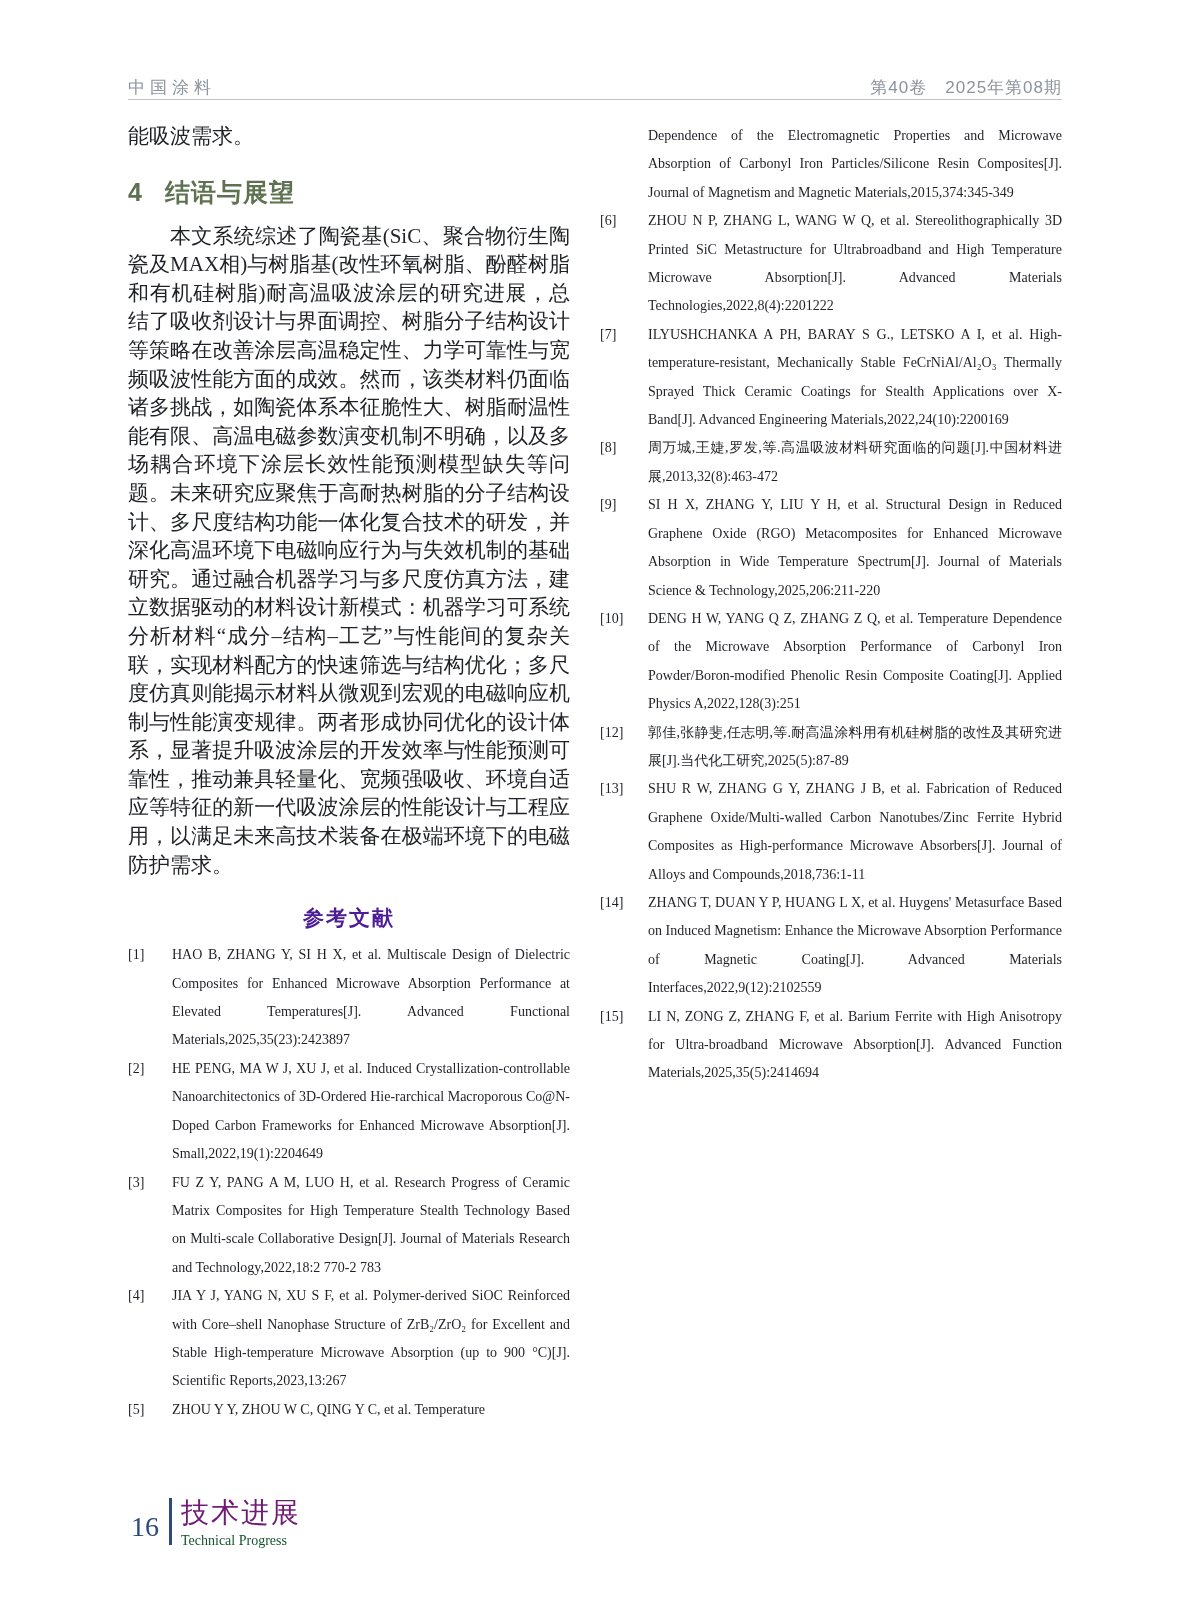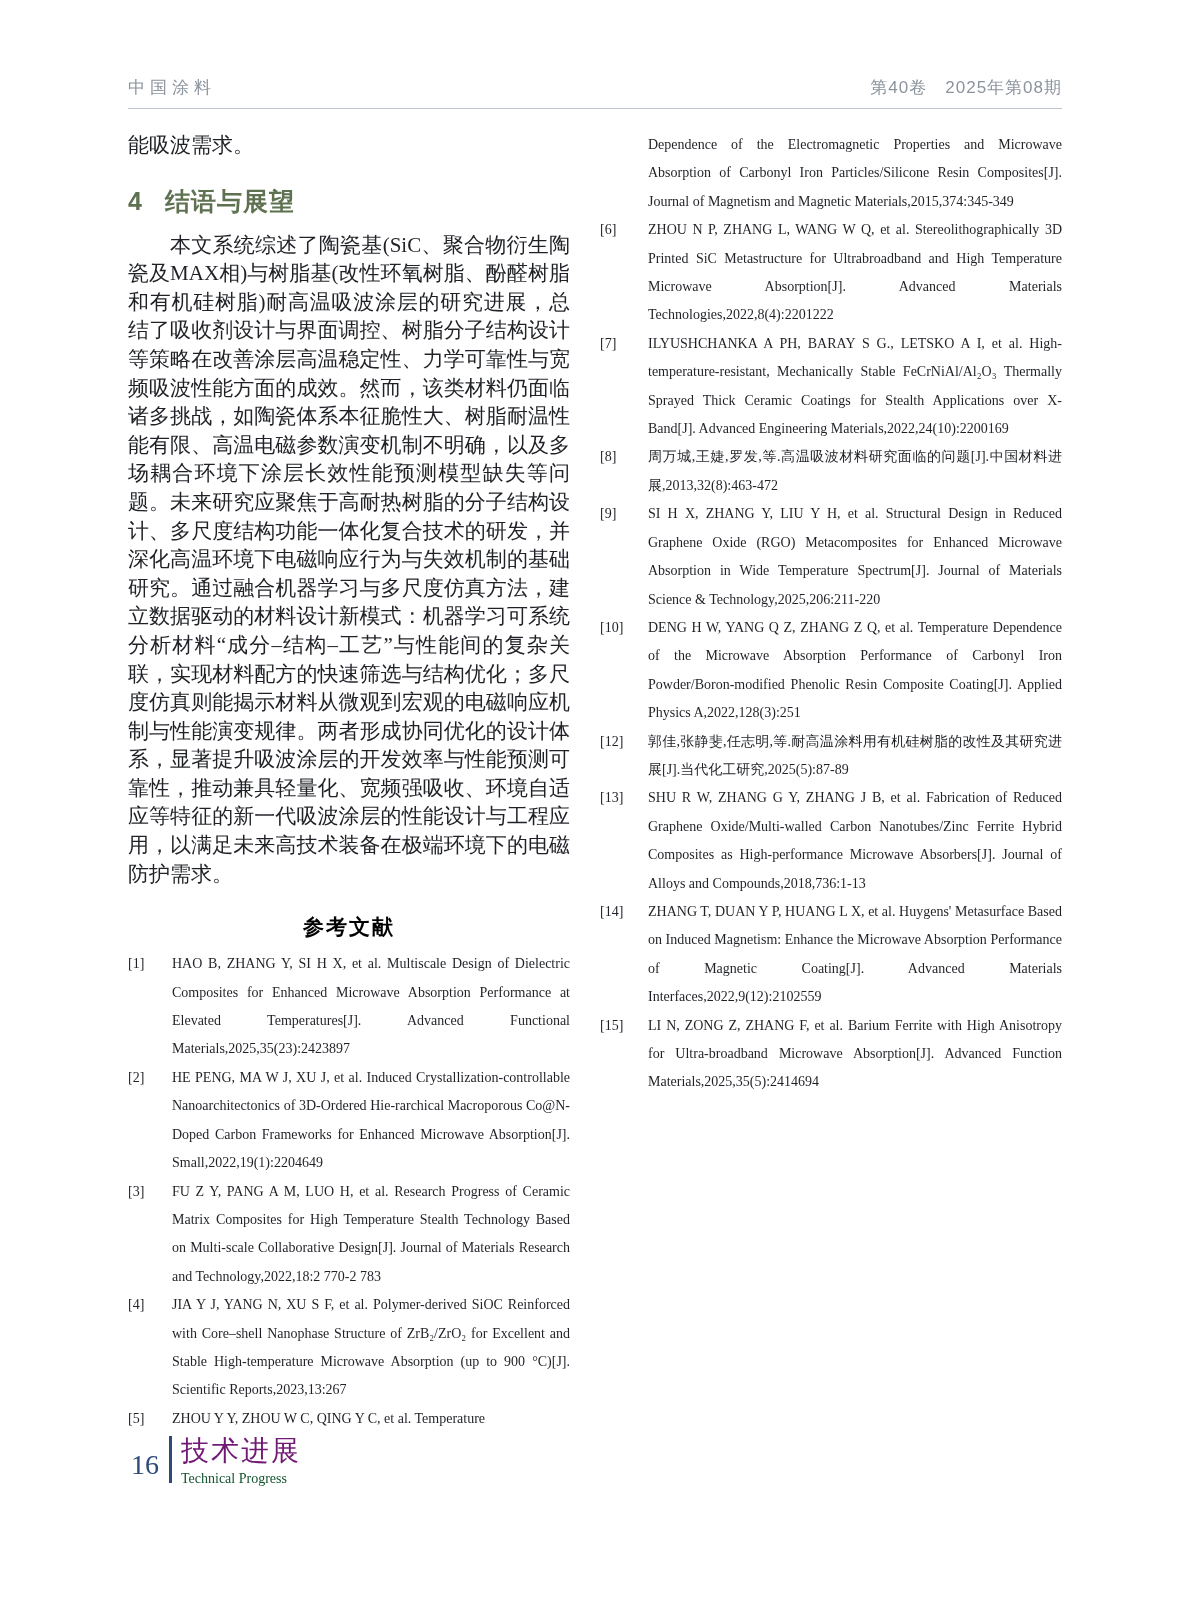--- a/index.html
+++ b/index.html
@@ -8,21 +8,21 @@
     width:1187px; height:1600px;
     position:relative;
     font-family:"Liberation Serif", serif;
     color:#1f2126;
     overflow:hidden;
   }
   .page { position:absolute; inset:0; padding:0 125px 0 128px; }
 
   
   .page-header {
-    padding-top:76px; padding-bottom:9px;
+    padding-top:76px; 
     border-bottom:1px solid #bfc5cc;
     display:flex; justify-content:space-between; align-items:flex-end;
     font-family:"Liberation Sans", sans-serif;
     font-size:17px; color:#8b939d;
   }
   .journal-name { letter-spacing:5px; }
   .issue-info { letter-spacing:1px; }
 
   
   .columns { display:flex; gap:30px; margin-top:22px; }
@@ -42,38 +42,38 @@
     font-weight:bold; font-size:25px;
     color:#5e7150; letter-spacing:1px;
     display:flex; align-items:baseline;
   }
   .section-heading .sec-num { margin-right:22px; }
 
   .refs-heading {
     margin:25px 0 9px 0;
     text-align:center;
     font-family:"Liberation Sans", sans-serif;
-    font-weight:bold; font-size:21px; color:#000000;
+    font-weight:bold; font-size:21px; color:#4c1d95;
     letter-spacing:2px;
   }
 
   
   .ref-list { display:block; }
   .ref {
     position:relative;
     padding-left:44px;
     font-size:14px; line-height:28.4px;
     text-align:justify;
   }
   .col-right .ref { padding-left:48px; }
   .ref .ref-num { position:absolute; left:0; top:0; }
 
   
   .page-footer {
-    position:absolute; left:131px; top:1432px;
+    position:absolute; left:131px; top:1494px;
     display:flex; align-items:center;
   }
   .page-num {
     font-size:28px; color:#2d4a79;
     font-family:"Liberation Serif", serif;
     margin-right:10px; padding-top:10px;
   }
   .footer-bar { width:3px; height:47px; background:#2d4a79; margin-right:9px; }
   .footer-section .cn {
     font-family:"Liberation Sans", sans-serif;
@@ -171,21 +171,21 @@
           </div>
 
 
           <div class="ref">
             <span class="ref-num">[12]</span>
             <span class="ref-text">郭佳,张静斐,任志明,等.耐高温涂料用有机硅树脂的改性及其研究进展[J].当代化工研究,2025(5):87-89</span>
           </div>
 
           <div class="ref">
             <span class="ref-num">[13]</span>
-            <span class="ref-text">SHU R W, ZHANG G Y, ZHANG J B, et al. Fabrication of Reduced Graphene Oxide/Multi-walled Carbon Nanotubes/Zinc Ferrite Hybrid Composites as High-performance Microwave Absorbers[J]. Journal of Alloys and Compounds,2018,736:1-13</span>
+            <span class="ref-text">SHU R W, ZHANG G Y, ZHANG J B, et al. Fabrication of Reduced Graphene Oxide/Multi-walled Carbon Nanotubes/Zinc Ferrite Hybrid Composites as High-performance Microwave Absorbers[J]. Journal of Alloys and Compounds,2018,736:1-11</span>
           </div>
 
           <div class="ref">
             <span class="ref-num">[14]</span>
             <span class="ref-text">ZHANG T, DUAN Y P, HUANG L X, et al. Huygens' Metasurface Based on Induced Magnetism: Enhance the Microwave Absorption Performance of Magnetic Coating[J]. Advanced Materials Interfaces,2022,9(12):2102559</span>
           </div>
 
           <div class="ref">
             <span class="ref-num">[15]</span>
             <span class="ref-text">LI N, ZONG Z, ZHANG F, et al. Barium Ferrite with High Anisotropy for Ultra-broadband Microwave Absorption[J]. Advanced Function Materials,2025,35(5):2414694</span>

